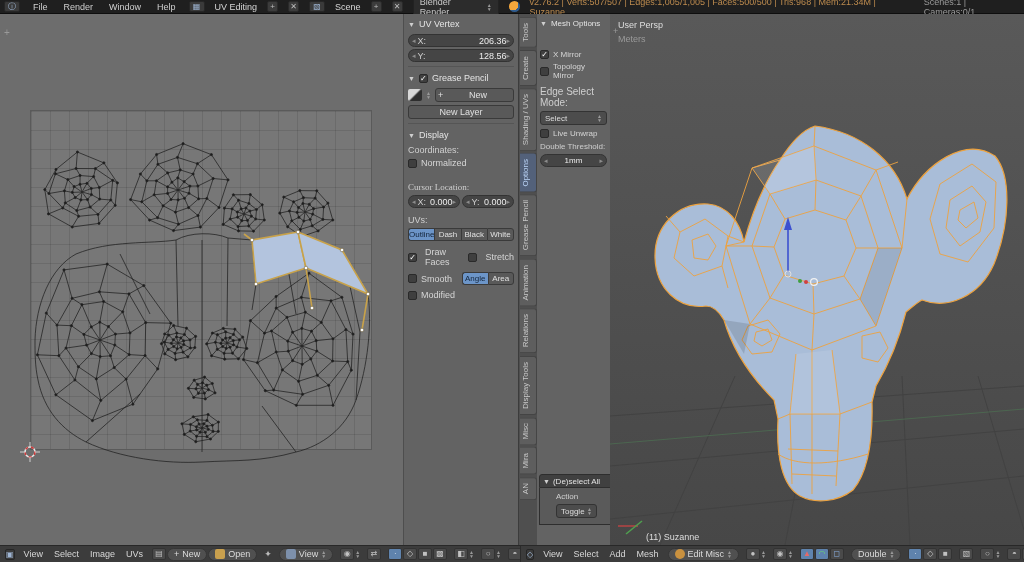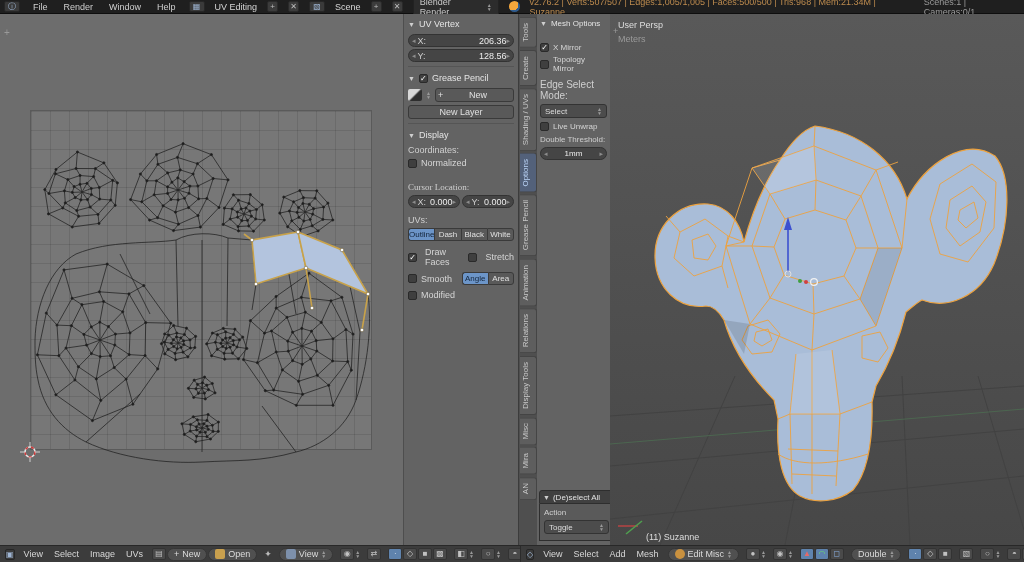--- a/index.html
+++ b/index.html
@@ -72,24 +72,24 @@
   .seg .btn.active { background:#6c95c8; color:#13243a;text-align:center; }
   .hr { height:1px; background:#555; margin:4px 0; }
 
   
   .ts-tab { writing-mode:vertical-rl; transform:rotate(180deg); background:#5e5e5e; color:#c9c9c9;
     border:1px solid #454545; border-right:0; border-radius:3px 0 0 3px; padding:5px 1px; margin:1px 0;
     font-size:8px; width:17px; text-align:center; }
   .ts-tab.active { background:#53617a; color:#b9d2f5; }
 
   
-  #deselect-panel { position:absolute; left:539px; top:490px; width:75px; }
+  #deselect-panel { position:absolute; left:539px; top:474px; width:75px; }
   #deselect-panel .ph { background:#404040; border:1px solid #2e2e2e; border-radius:3px 3px 0 0;
     height:14px; display:flex; align-items:center; gap:3px; padding:0 3px; color:#e2e2e2; }
-  #deselect-panel .pb { background:#5a5a5a; border:1px solid #2e2e2e; border-top:0; padding:4px 4px 6px; }
+  #deselect-panel .pb { background:#5a5a5a; border:1px solid #2e2e2e; border-top:0; padding:4px 16px 6px; }
 
   
   .vp-text { position:absolute; color:#dedede; }
   .vp-text.dim { color:#9a9a9a; }
   #monkey-svg { left:0; top:0; }
 
   
   .hdr-bar { top:545px; height:17px; background:#3c3c3c; border-top:1px solid #282828;
     display:flex; align-items:center; gap:7px; padding:0 5px; }
   #uv-header { left:0; width:520px; }
@@ -706,21 +706,21 @@
       <div class="ts-tab">Misc</div>
       <div class="ts-tab">Mira</div>
       <div class="ts-tab">AN</div>
     </div>
 
   <div id="toolshelf" class="abs">
     <div class="panel-hdr" style="font-size:8px;">
       <span class="tri">▼</span>
       <span>Mesh Options</span>
     </div>
-    <div class="row" style="margin-top:13px;align-items:center;">
+    <div class="row" style="margin-top:20px;align-items:center;">
       <span class="chk on"></span>
       <span style="font-size:8px;">X Mirror</span>
     </div>
     <div class="row">
       <span class="chk"></span>
       <span style="font-size:8px;">Topology Mirror</span>
     </div>
     <div class="row" style="margin-top:6px;">
         <span class="lbl" style="font-size:10px;">Edge Select Mode:</span>
       </div>

